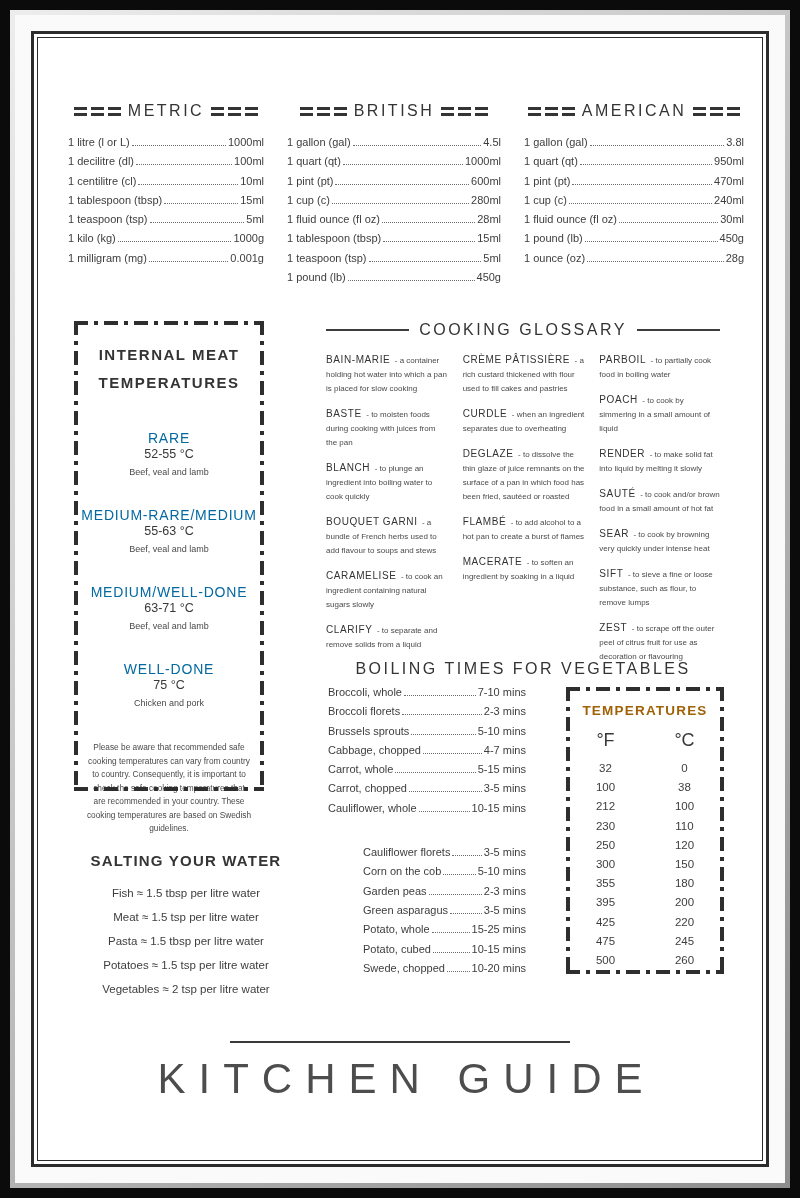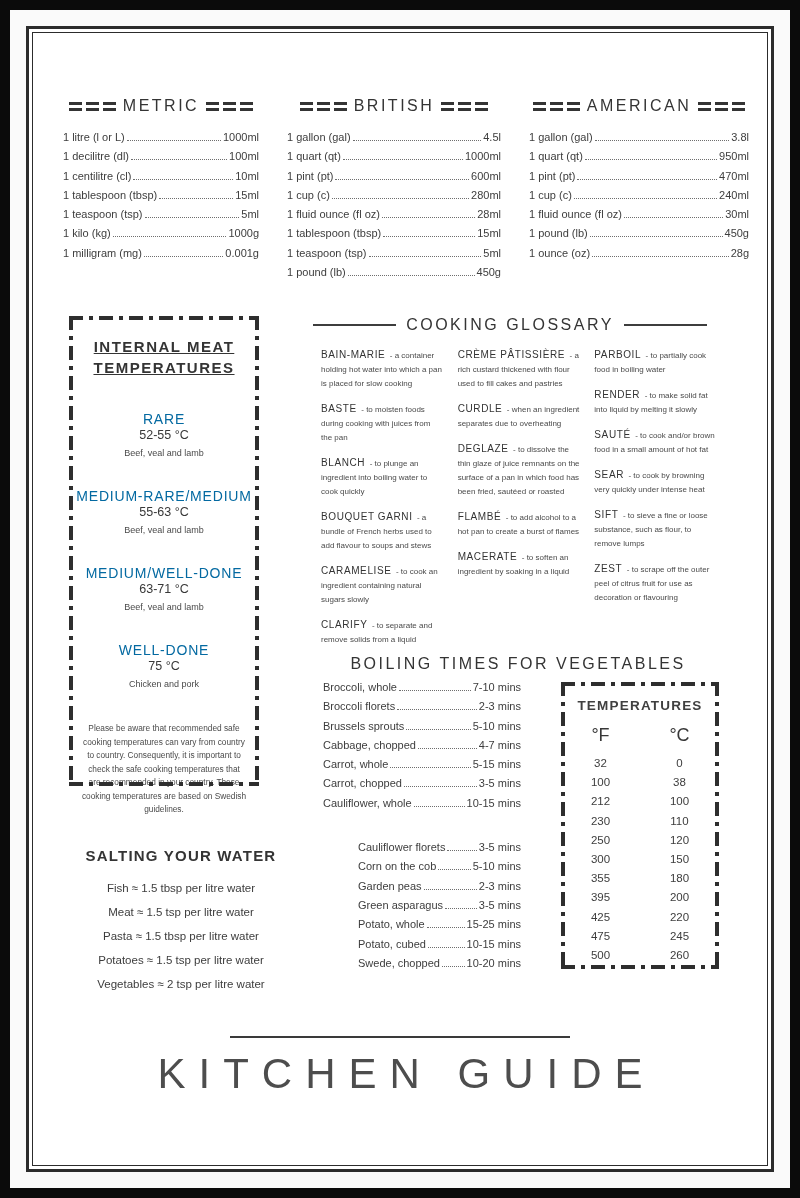--- a/index.html
+++ b/index.html
@@ -1,21 +1,21 @@
 <!DOCTYPE html>
 <html><head>
 <meta charset="utf-8">
 <style>
   * { margin:0; padding:0; box-sizing:border-box; }
   html,body { width:800px; height:1198px; }
   body { font-family:"Liberation Sans", sans-serif; color:#3d3d3d; background:#fff; position:relative; overflow:hidden; }
 
   
   .frame  { position:absolute; inset:0; background:#0b0b0b; padding:10px; }
-  .bevel  { height:100%; background:linear-gradient(135deg,#ededed 0%,#c2c2c2 45%,#8d8d8d 100%); }
+  .bevel  { height:100%; padding:5px; background:linear-gradient(135deg,#ededed 0%,#c2c2c2 45%,#8d8d8d 100%); }
   .matte  { height:100%; background:#fafafa; padding:16px; }
   .b1     { height:100%; border:3px solid #2c2c2c; padding:3px; background:#fff; }
   .b2     { height:100%; border:1px solid #2c2c2c; background:#fff; position:relative; }
 
   
   .conversions { position:absolute; top:64px; left:30px; right:18px; display:flex; justify-content:space-between; }
   .conv-col:nth-child(1){ width:196px; } .conv-col:nth-child(2){ width:214px; } .conv-col:nth-child(3){ width:220px; }
   .conv-header { display:flex; align-items:center; justify-content:center; gap:7px; margin-bottom:13px; }
   .conv-title  { font-size:16px; letter-spacing:2.5px; color:#343434; font-weight:400; }
   .bars { display:inline-flex; gap:4px; }
@@ -30,50 +30,50 @@
   .ddbox { position:absolute; }
   .dd { position:absolute; background-color:transparent; }
   .dd-h { left:0; right:0; height:4px;
           background-image:repeating-linear-gradient(90deg,#2e2e2e 0 14px,transparent 14px 20px,#2e2e2e 20px 24px,transparent 24px 30px); }
   .dd-v { top:0; bottom:0; width:4px;
           background-image:repeating-linear-gradient(180deg,#2e2e2e 0 14px,transparent 14px 20px,#2e2e2e 20px 24px,transparent 24px 30px); }
   .dd-t { top:0; } .dd-b { bottom:0; } .dd-l { left:0; } .dd-r { right:0; }
 
   
   .meatbox { left:36px; top:283px; width:190px; height:470px; text-align:center; }
-  .meat-title { margin-top:20px; font-size:15px; line-height:21px; letter-spacing:1.5px; font-weight:700; color:#343434; padding:0 18px;text-decoration:underline; }
+  .meat-title { margin-top:20px; font-size:15px; line-height:28px; letter-spacing:1.5px; font-weight:700; color:#343434; padding:0 18px; }
   .meat-entry { margin-top:27px; }
   .meat-entry:first-of-type { margin-top:33px; }
   .meat-name { font-size:14px; letter-spacing:0.8px; line-height:16px; color:#0369a1; }
   .meat-temp { font-size:12.5px; line-height:17px; color:#383838; }
   .meat-meats{ font-size:9px; line-height:15px; color:#4a4a4a; margin-top:2px; }
   .meat-note { margin-top:30px; font-size:8.3px; line-height:13.5px; color:#4a4a4a; padding:0 12px; }
 
   
   .rule-header { display:flex; align-items:center; gap:10px; }
   .rule-header .line { flex:1; height:2px; background:#3d3d3d; }
   .rule-header .txt  { font-size:16px; letter-spacing:2.5px; color:#343434; white-space:nowrap; }
 
   
-  .glossary-header { position:absolute; left:280px; top:283px; width:394px;text-align:center; }
+  .glossary-header { position:absolute; left:288px; top:283px; width:394px;text-align:center; }
   .glossary-cols   { position:absolute; left:288px; top:314px; width:396px; display:flex; gap:14px; }
   .glossary-col    { width:123px; }
   .gl-entry { margin-bottom:12px; }
   .gl-term  { font-size:10px; letter-spacing:0.6px; color:#333;margin-top:20px; }
   .gl-def   { font-size:8px; color:#4a4a4a; }
   .glossary-col p { line-height:11px; }
 
   
   .boiling-header { position:absolute; left:288px; top:612px; width:394px;flex-direction:column; }
   .boiling-list   { position:absolute; left:290px; top:645px; width:198px; }
   .boiling-list .group2 { margin-top:25px;margin-left:35px; }
 
   
   .tempbox { left:528px; top:649px; width:158px; height:287px; text-align:center; }
-  .temp-title { margin-top:16px; font-size:13.5px; letter-spacing:1.2px; font-weight:700; color:#404040; }
+  .temp-title { margin-top:16px; font-size:13.5px; letter-spacing:1.2px; font-weight:700; color:#a16207; }
   .temp-units { display:flex; margin-top:12px; }
   .temp-units span { width:50%; font-size:18px; color:#383838; }
   .temp-rows { margin-top:8px; }
   .temp-row  { display:flex; font-size:11.5px; line-height:19.2px; color:#3d3d3d; }
   .temp-row span { width:50%; }
 
   
   .salting { position:absolute; left:28px; top:814px; width:240px; text-align:center; }
   .salting-title { font-size:15px; letter-spacing:1.2px; font-weight:700; color:#343434; }
   .salting-lines { margin-top:12px; }
@@ -346,20 +346,21 @@
 
             <p class="gl-entry"><span class="gl-term">FLAMBÉ</span> <span class="gl-def">- to add alcohol to a hot pan to create a burst of flames</span></p>
 
 
             <p class="gl-entry"><span class="gl-term">MACERATE</span> <span class="gl-def">- to soften an ingredient by soaking in a liquid</span></p>
           </div>
         <div class="glossary-col">
 
             <p class="gl-entry"><span class="gl-term">PARBOIL</span> <span class="gl-def">- to partially cook food in boiling water</span></p>
 
+            <p class="gl-entry"><span class="gl-term">POACH</span> <span class="gl-def">- to cook by simmering in a small amount of liquid</span></p>
 
             <p class="gl-entry"><span class="gl-term">RENDER</span> <span class="gl-def">- to make solid fat into liquid by melting it slowly</span></p>
 
             <p class="gl-entry"><span class="gl-term">SAUTÉ</span> <span class="gl-def">- to cook and/or brown food in a small amount of hot fat</span></p>
 
             <p class="gl-entry"><span class="gl-term">SEAR</span> <span class="gl-def">- to cook by browning very quickly under intense heat</span></p>
 
             <p class="gl-entry"><span class="gl-term">SIFT</span> <span class="gl-def">- to sieve a fine or loose substance, such as flour, to remove lumps</span></p>
 
             <p class="gl-entry"><span class="gl-term">ZEST</span> <span class="gl-def">- to scrape off the outer peel of citrus fruit for use as decoration or flavouring</span></p>

